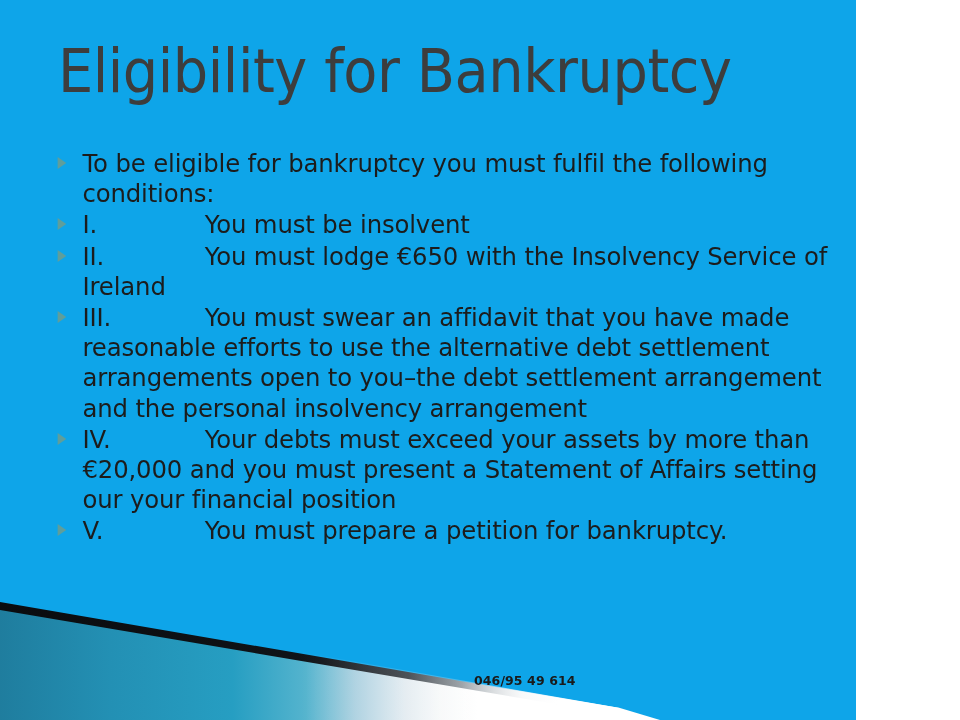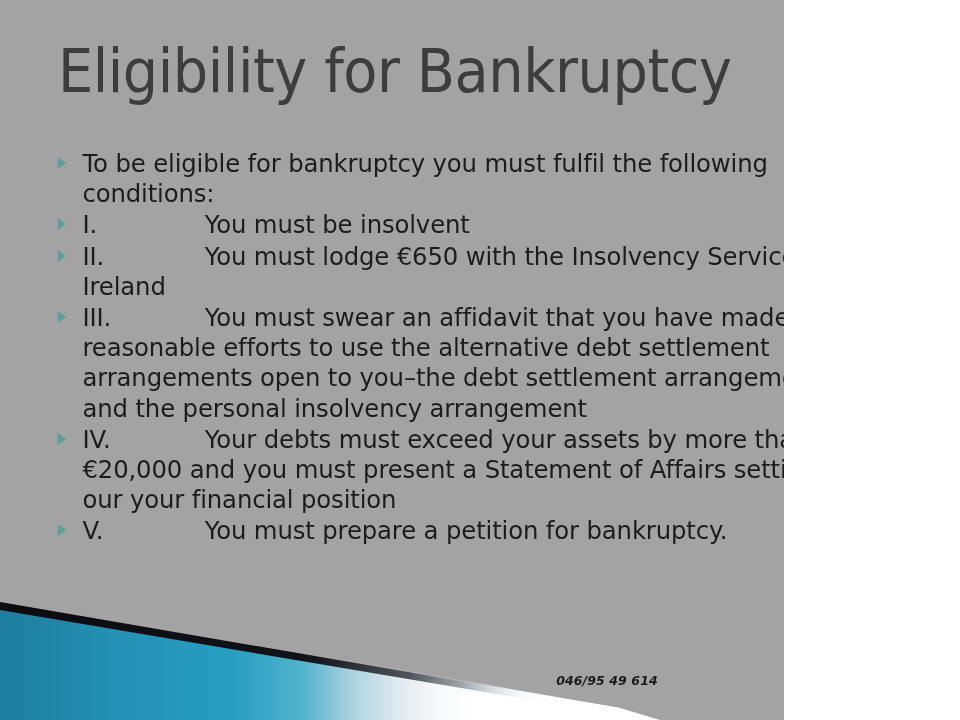--- a/index.html
+++ b/index.html
@@ -7,23 +7,23 @@
     margin: 0;
     padding: 0;
     background: #ffffff;
   }
   body {
     font-family: "DejaVu Sans", sans-serif;
   }
 
   .slide {
     position: relative;
-    width: 784px;
+    width: 856px;
     height: 720px;
-    background: #a3a3a3;
+    background: #0ea5e9;
     overflow: hidden;
   }
 
   
   .slide-title {
     position: absolute;
     left: 58px;
     top: 40px;
     width: 850px;
     font-family: "DejaVu Sans", sans-serif;
@@ -97,23 +97,22 @@
     width: 300px;
     text-align: center;
     font-family: "DejaVu Sans", sans-serif;
     font-size: 12.5px;
     font-weight: 700;
     line-height: 1.45;
     color: #1a1a1a;
     letter-spacing: 0.1px;
   }
   .footer-line2 {
-    text-align: center;
+    text-align: left;
     padding-left: 34px;
-    font-style: italic;
   }
 </style>
 </head>
 <body>
 
 <div class="slide">
 
   <div class="slide-title">Eligibility for Bankruptcy</div>
 
   <ul class="body-list">

